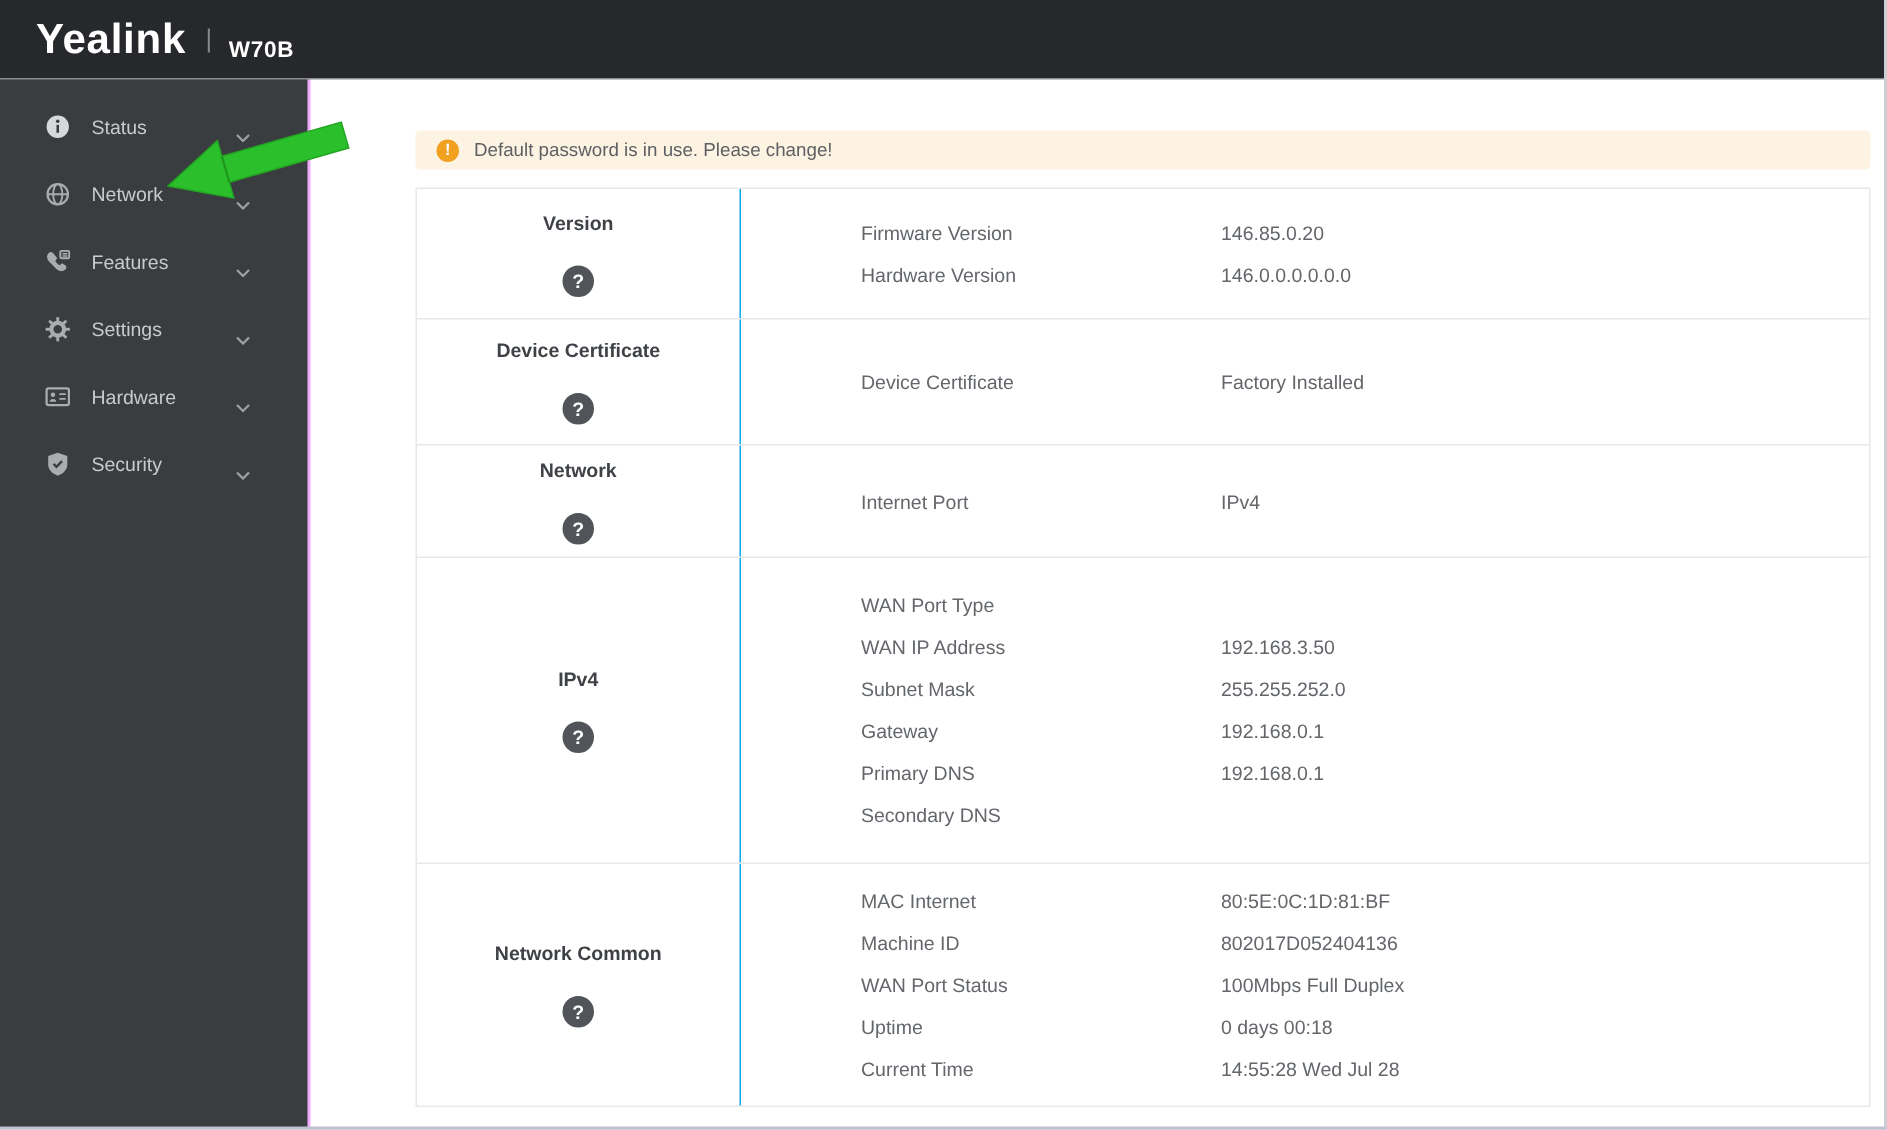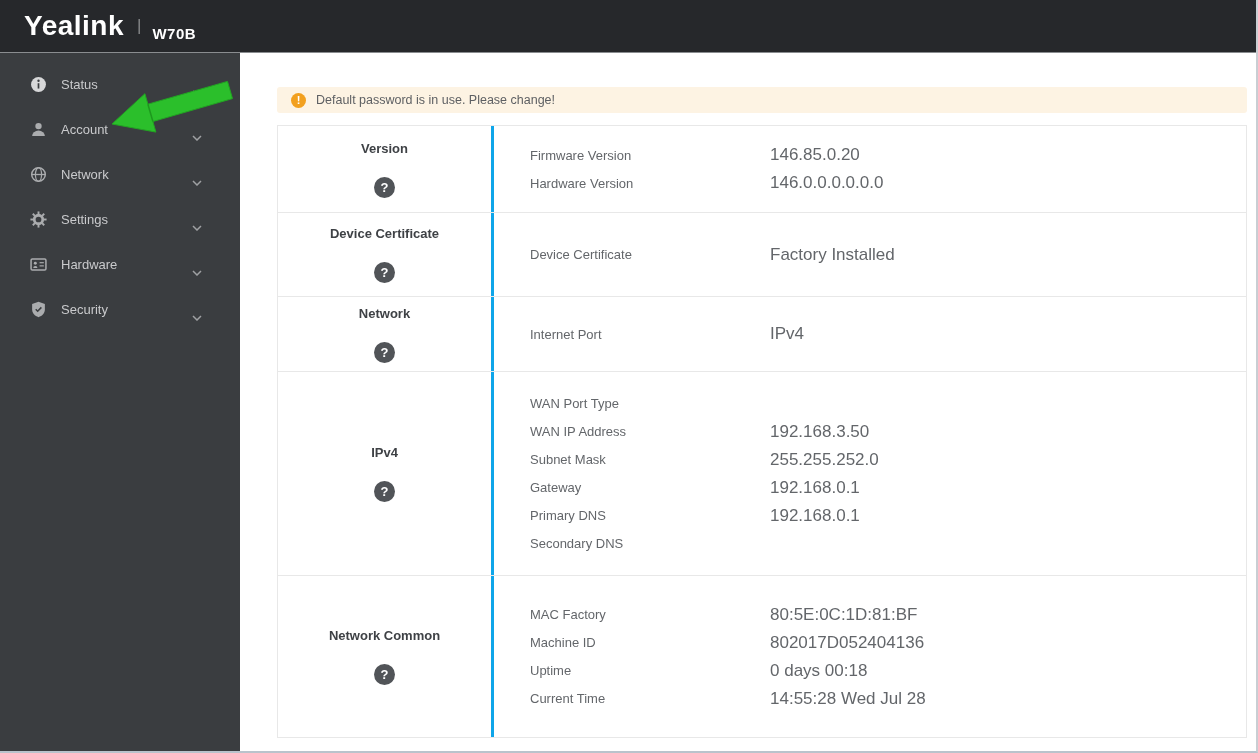--- a/index.html
+++ b/index.html
@@ -10,21 +10,21 @@
 
   
   .topbar { position:absolute; left:0; top:0; width:1258px; height:52px;
             background:#26282b; display:flex; align-items:center; padding-left:24px;
             box-shadow:0 1px 0 #8a8d90; z-index:3; }
   .brand { color:#fff; font-size:28px; font-weight:bold; letter-spacing:0.5px; }
   .brand-divider { color:#86888a; font-size:17px; font-weight:300; margin:0 11px 0 13px; }
   .brand-model { color:#fff; font-size:15px; font-weight:bold; letter-spacing:0.5px; margin-top:14px; }
 
   
-  .sidebar { position:absolute; left:0; top:52px; width:240px; height:701px;
+  .sidebar { position:absolute; left:0; top:52px; width:205px; height:701px;
              background:#3a3d40; padding-top:10px; z-index:2; }
   .nav-item { position:relative; height:45px; display:flex; align-items:center;
               padding-left:30px; cursor:pointer; }
   .nav-icon { width:17px; height:17px; margin-right:14px; display:inline-flex;
               align-items:center; justify-content:center; flex:0 0 17px; }
   .nav-label { color:#c9cacc; font-size:13px; }
   .nav-chevron { position:absolute; right:38px; top:50%; margin-top:-3px; }
 
   
   .content { position:absolute; left:207px; top:52px; width:1051px; height:701px; background:#fff; }
@@ -35,31 +35,31 @@
   .warn-icon { width:15px; height:15px; border-radius:50%; background:#f2a01f; color:#fff;
                font-size:11px; font-weight:bold; text-align:center; line-height:15px;
                margin-right:10px; flex:0 0 15px; }
   .warn-text { font-size:12.5px; color:#5d5f62; }
 
   
   .status-table { position:absolute; left:70px; top:73px; width:970px;
                   border:1px solid #e8e8e8; background:#fff; }
   .sec { display:flex; border-top:1px solid #e8e8e8; }
   .sec:first-child { border-top:none; }
-  .sec-left { width:216px; flex:0 0 216px; border-right:3px solid #0ea5e9;
+  .sec-left { width:216px; flex:0 0 216px; border-right:1px solid #0ea5e9;
               display:flex; flex-direction:column; align-items:center; justify-content:center;gap:12px; }
   .sec-title { font-size:13px; font-weight:bold; color:#3e4145; }
   .help-badge { width:21px; height:21px; border-radius:50%; background:#515458; color:#fff;
                 font-size:13px; font-weight:bold; text-align:center; line-height:21px;
                 margin-top:9px; cursor:pointer; }
   .sec-right { flex:1; display:flex; flex-direction:column; justify-content:center;
                padding-left:36px; }
   .trow { display:flex; height:28px; align-items:center; }
-  .tlabel { width:240px; flex:0 0 240px; font-size:13px; color:#63666a; }
-  .tvalue { flex:1; font-size:17px; color:#63666a; }
+  .tlabel { width:240px; flex:0 0 240px; font-size:13px; color:#63666a;margin-left:44px; }
+  .tvalue { flex:1; font-size:13px; color:#63666a; }
   .h-version { height:86px; } .h-cert { height:84px; } .h-net { height:75px; }
   .h-ipv4 { height:204px; } .h-common { height:162px; }
 
   
   .annotation { position:absolute; left:0; top:0; z-index:6; pointer-events:none; }
 </style>
 </head>
 <body>
 
 <div id="page">
@@ -81,51 +81,53 @@
           </svg>
       </span>
       <span class="nav-label">Status</span>
       <span class="nav-chevron">
         <svg width="10" height="6" viewBox="0 0 10 6">
             <polyline points="1,1 5,5 9,1" fill="none" stroke="#9fa1a3" stroke-width="1.5"></polyline>
           </svg>
       </span>
     </div>
 
-    <div class="nav-item">
-      <span class="nav-icon">
-        <svg width="17" height="17" viewBox="0 0 16 16">
-            <circle cx="8" cy="4.8" r="3" fill="#aaacae"></circle>
-            <path d="M2,14.2 a6,5.2 0 0 1 12,0 z" fill="#aaacae"></path>
-          </svg>
-      </span>
-      <span class="nav-label">Account</span>
-      <span class="nav-chevron">
-        <svg width="10" height="6" viewBox="0 0 10 6">
-            <polyline points="1,1 5,5 9,1" fill="none" stroke="#9fa1a3" stroke-width="1.5"></polyline>
-          </svg>
-      </span>
-    </div>
 
     <div class="nav-item">
       <span class="nav-icon">
         <svg width="17" height="17" viewBox="0 0 16 16">
             <circle cx="8" cy="8" r="6.4" fill="none" stroke="#aaacae" stroke-width="1.4"></circle>
             <ellipse cx="8" cy="8" rx="2.9" ry="6.4" fill="none" stroke="#aaacae" stroke-width="1.2"></ellipse>
             <line x1="1.6" y1="8" x2="14.4" y2="8" stroke="#aaacae" stroke-width="1.2"></line>
           </svg>
       </span>
       <span class="nav-label">Network</span>
       <span class="nav-chevron">
         <svg width="10" height="6" viewBox="0 0 10 6">
             <polyline points="1,1 5,5 9,1" fill="none" stroke="#9fa1a3" stroke-width="1.5"></polyline>
           </svg>
       </span>
     </div>
 
+    <div class="nav-item">
+      <span class="nav-icon">
+        <svg width="17" height="17" viewBox="0 0 16 16">
+            <path d="M4.9,2.3 a2,2 0 0 0 -2.7,0.3 c-1.4,1.5 -1.1,3.9 0.6,5.6 l4.2,4.2 c1.7,1.7 4.1,2 5.6,0.6 a2,2 0 0 0 0.3,-2.7 l-2.1,-1.4 -1.5,1.2 c-0.5,0.4 -3.2,-2.3 -2.8,-2.8 l1.2,-1.5 z" fill="#aaacae"></path>
+            <rect x="9.6" y="1.2" width="5.6" height="4.6" rx="0.8" fill="none" stroke="#aaacae" stroke-width="1.2"></rect>
+            <line x1="11" y1="3" x2="14" y2="3" stroke="#aaacae" stroke-width="0.9"></line>
+            <line x1="11" y1="4.4" x2="14" y2="4.4" stroke="#aaacae" stroke-width="0.9"></line>
+          </svg>
+      </span>
+      <span class="nav-label">Features</span>
+      <span class="nav-chevron">
+        <svg width="10" height="6" viewBox="0 0 10 6">
+            <polyline points="1,1 5,5 9,1" fill="none" stroke="#9fa1a3" stroke-width="1.5"></polyline>
+          </svg>
+      </span>
+    </div>
 
     <div class="nav-item">
       <span class="nav-icon">
         <svg width="17" height="17" viewBox="0 0 16 16">
             <g fill="#aaacae">
               <rect x="7.1" y="0.4" width="1.8" height="2.8" transform="rotate(0 8 8)"></rect>
               <rect x="7.1" y="0.4" width="1.8" height="2.8" transform="rotate(45 8 8)"></rect>
               <rect x="7.1" y="0.4" width="1.8" height="2.8" transform="rotate(90 8 8)"></rect>
               <rect x="7.1" y="0.4" width="1.8" height="2.8" transform="rotate(135 8 8)"></rect>
               <rect x="7.1" y="0.4" width="1.8" height="2.8" transform="rotate(180 8 8)"></rect>
@@ -263,26 +265,30 @@
         </div>
       </div>
 
       <div class="sec h-common">
         <div class="sec-left">
           <div class="sec-title">Network Common</div>
           <div class="help-badge">?</div>
         </div>
         <div class="sec-right">
           <div class="trow">
-            <span class="tlabel">MAC Factory</span>
+            <span class="tlabel">MAC Internet</span>
             <span class="tvalue">80:5E:0C:1D:81:BF</span>
           </div>
           <div class="trow">
             <span class="tlabel">Machine ID</span>
             <span class="tvalue">802017D052404136</span>
+          </div>
+          <div class="trow">
+            <span class="tlabel">WAN Port Status</span>
+            <span class="tvalue">100Mbps Full Duplex</span>
           </div>
           <div class="trow">
             <span class="tlabel">Uptime</span>
             <span class="tvalue">0 days 00:18</span>
           </div>
           <div class="trow">
             <span class="tlabel">Current Time</span>
             <span class="tvalue">14:55:28 Wed Jul 28</span>
           </div>
         </div>

